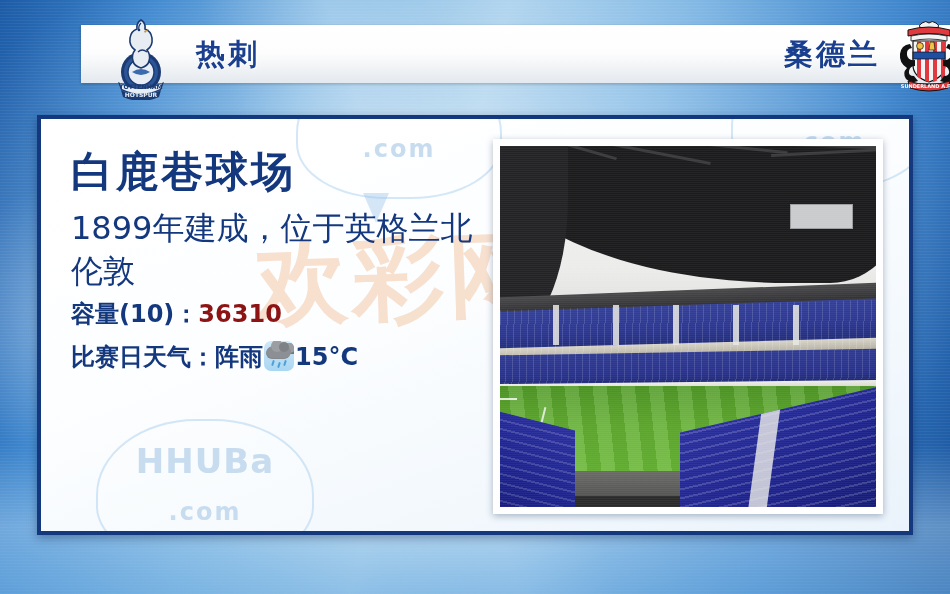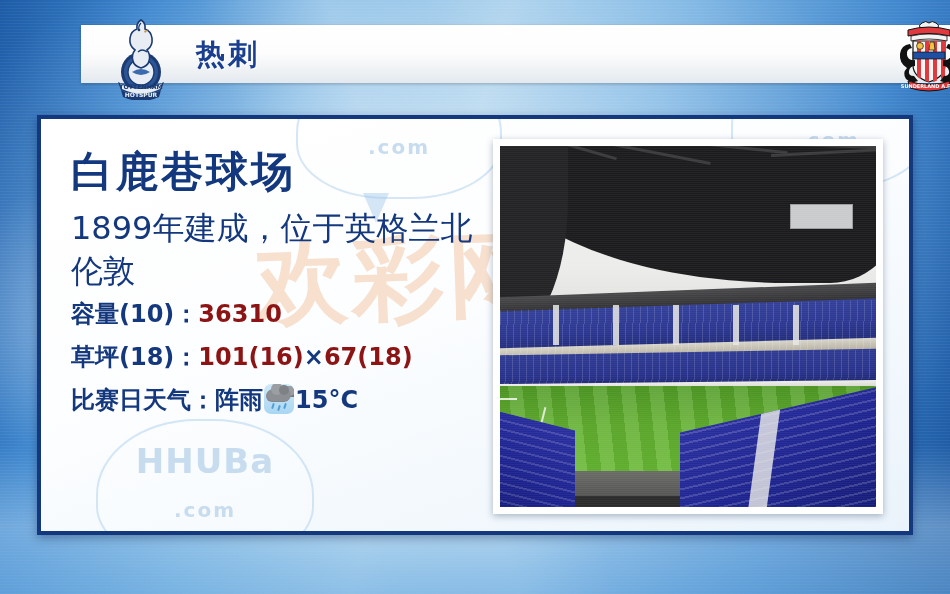--- a/index.html
+++ b/index.html
@@ -80,21 +80,21 @@
   .wm-bubble:after{
     content:""; position:absolute; left:32%; bottom:-26px;
     border-left:13px solid transparent; border-right:13px solid transparent;
     border-top:30px solid rgba(150,195,232,0.40);
   }
   .wm-bubble .wm-txt{
     position:absolute; left:0; right:0; text-align:center;
     font-weight:bold; color:rgba(190,214,236,0.85);
   }
   .wm-hhuba { font-size:34px; top:14%; letter-spacing:1px; }
-  .wm-com   { font-size:20px; top:54%; letter-spacing:2px; color:rgba(168,200,228,0.9); }
+  .wm-com   { font-size:24px; top:54%; letter-spacing:2px; color:rgba(168,200,228,0.9); }
 
   .wm-b1 { left:255px; top:-58px; width:206px; height:138px; }
   .wm-b2 { left:690px; top:-62px; width:196px; height:132px; }
   .wm-b3 { left:55px;  top:300px; width:218px; height:146px; }
 
   .wm-cn {
     font-weight:bold; font-family:"DejaVu Sans","Liberation Sans",sans-serif;
     white-space:nowrap;
   }
   .wm-cn1 { left:215px; top:98px;  font-size:92px; letter-spacing:4px;
@@ -276,20 +276,21 @@
     <path d="M36 19 l5 -2 l-4 4 z" fill="#c8913a"></path>
     <path d="M30 40 q4 -4 9 0" fill="none" stroke="#1b3a72" stroke-width="1.2"></path>
     <path d="M10 70 q23 12 46 0 l-3 8 q-20 10 -40 0 z" fill="#1b3a72"></path>
     <path d="M12 71.5 q21 11 42 0 l-2 5.4 q-19 9 -38 0 z" fill="#e8edf4"></path>
     <text x="33" y="77" font-size="6.2" font-weight="bold" fill="#1b3a72" text-anchor="middle" font-family="'DejaVu Sans',sans-serif">TOTTENHAM</text>
     <path d="M13 78 q20 11 40 0 l-2 7 q-18 8 -36 0 z" fill="#1b3a72"></path>
     <text x="33" y="85" font-size="6" font-weight="bold" fill="#e8edf4" text-anchor="middle" font-family="'DejaVu Sans',sans-serif">HOTSPUR</text>
   </svg>
 
   <div class="team-name team-home">热刺</div>
+  <div class="team-name team-away">桑德兰</div>
 
   <svg class="crest crest-away" viewBox="0 0 86 74">
     <path d="M43 5 q-3 -3 -7 0 q-4 2 -2 5 l18 0 q2 -3 -2 -5 q-4 -3 -7 0 z" fill="#f2f2f2" stroke="#111" stroke-width="1"></path>
     <path d="M22 12 q21 -6 42 0 l0 6 q-21 -5 -42 0 z" fill="#e03a3e" stroke="#111" stroke-width="1"></path>
     <path d="M25 18 q18 -4 36 0 l0 5 q-18 -4 -36 0 z" fill="#f4f4f4" stroke="#111" stroke-width="0.8"></path>
     <path d="M27 23 l32 0 l0 24 q0 12 -16 17 q-16 -5 -16 -17 z" fill="#f4f4f4" stroke="#111" stroke-width="1.2"></path>
     <path d="M31 23 l4 0 l0 38 q-2 -1 -4 -3 z" fill="#e03a3e"></path>
     <path d="M39 23 l4 0 l0 41 q-2 -0.5 -4 -1.6 z" fill="#e03a3e"></path>
     <path d="M47 23 l4 0 l0 39.4 q-2 1.1 -4 1.6 z" fill="#e03a3e"></path>
     <path d="M55 23 l4 0 l0 35 q-2 2 -4 3 z" fill="#e03a3e"></path>
@@ -320,23 +321,20 @@
   <div class="wm wm-cn wm-cn1">欢彩网</div>
 
   <div class="info">
     <div class="stadium-title">白鹿巷球场</div>
     <div class="desc">1899年建成，位于英格兰北伦敦</div>
 
     <div class="row">
       <span>容量(10)：</span><span class="val">36310</span>
     </div>
 
-    <div class="row">
-      <span>草坪(18)：</span><span class="val">101(16)</span><span class="sep">×</span><span class="val">67(18)</span>
-    </div>
 
 
     <div class="row">
       <span>比赛日天气：</span><span>阵雨</span><span class="wicon"><span class="cloud"></span><span class="d d1"></span><span class="d d2"></span><span class="d d3"></span></span><span>15°C</span>
     </div>
   </div>
 
   <div class="photo-frame">
     <div class="photo">
       <div class="sky"></div>

